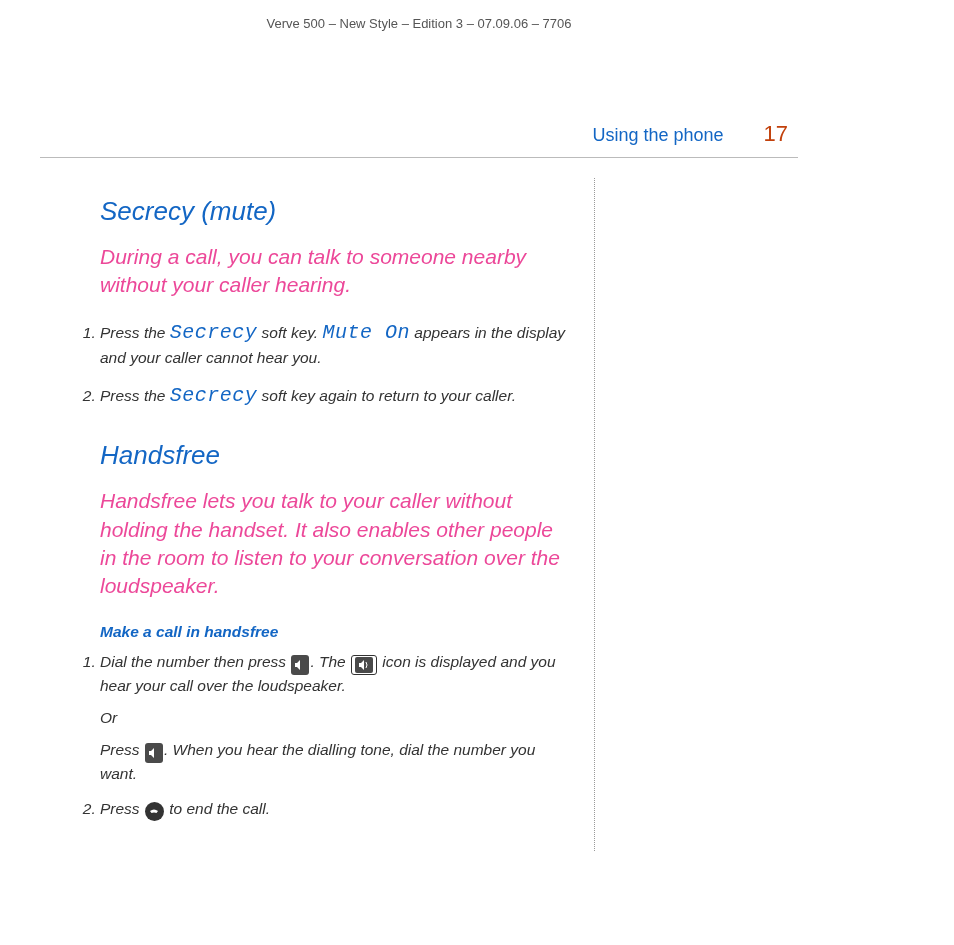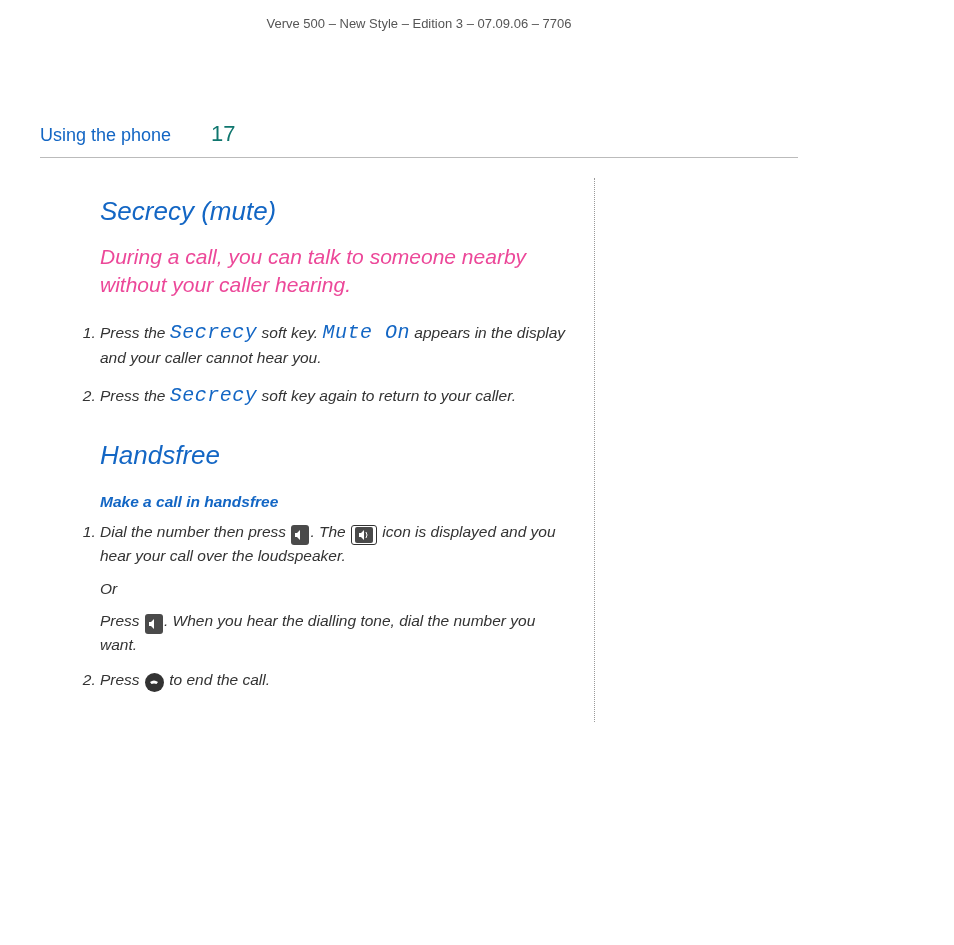--- a/index.html
+++ b/index.html
@@ -19,34 +19,34 @@
   }
   .top-meta {
     text-align: center;
     font-size: 13px;
     color: #555;
     margin-top: 4px;
     margin-bottom: 90px;
   }
   .header-row {
     display: flex;
-    justify-content: flex-start;
+    justify-content: flex-end;
     align-items: baseline;
     border-bottom: 1px solid #bbb;
     padding-bottom: 10px;
     margin-right: 10px;
     margin-left: 10px;
   }
   .section-name {
     color: #1366c4;
     font-size: 18px;
     margin-right: 40px;
   }
   .page-num {
-    color: #0f766e;
+    color: #c2410c;
     font-size: 22px;
     margin-right: 10px;
   }
   .columns {
     display: flex;
     padding: 20px 10px 0 10px;
     font-style: italic;
   }
   .col-left {
     width: 555px;
@@ -177,20 +177,21 @@
       <ol class="steps">
         <li>
           <span>Press the </span><span class="lcd">Secrecy</span><span> soft key. </span><span class="lcd">Mute On</span><span> appears in the display and your caller cannot hear you.</span>
         </li>
         <li>
           <span>Press the </span><span class="lcd">Secrecy</span><span> soft key again to return to your caller.</span>
         </li>
       </ol>
 
       <h2 class="blue">Handsfree</h2>
+      <p class="intro">Handsfree lets you talk to your caller without holding the handset. It also enables other people in the room to listen to your conversation over the loudspeaker.</p>
 
       <div class="subhead">Make a call in handsfree</div>
 
       <ol class="steps">
         <li>
           <span>Dial the number then press </span><span class="icon-box">
               <svg width="12" height="12" viewBox="0 0 12 12">
                 <path d="M1 4 h2 l3 -3 v10 l-3 -3 h-2 z" fill="#fff"></path>
               </svg>
             </span><span>. The </span><span class="icon-box icon-box-wide">

